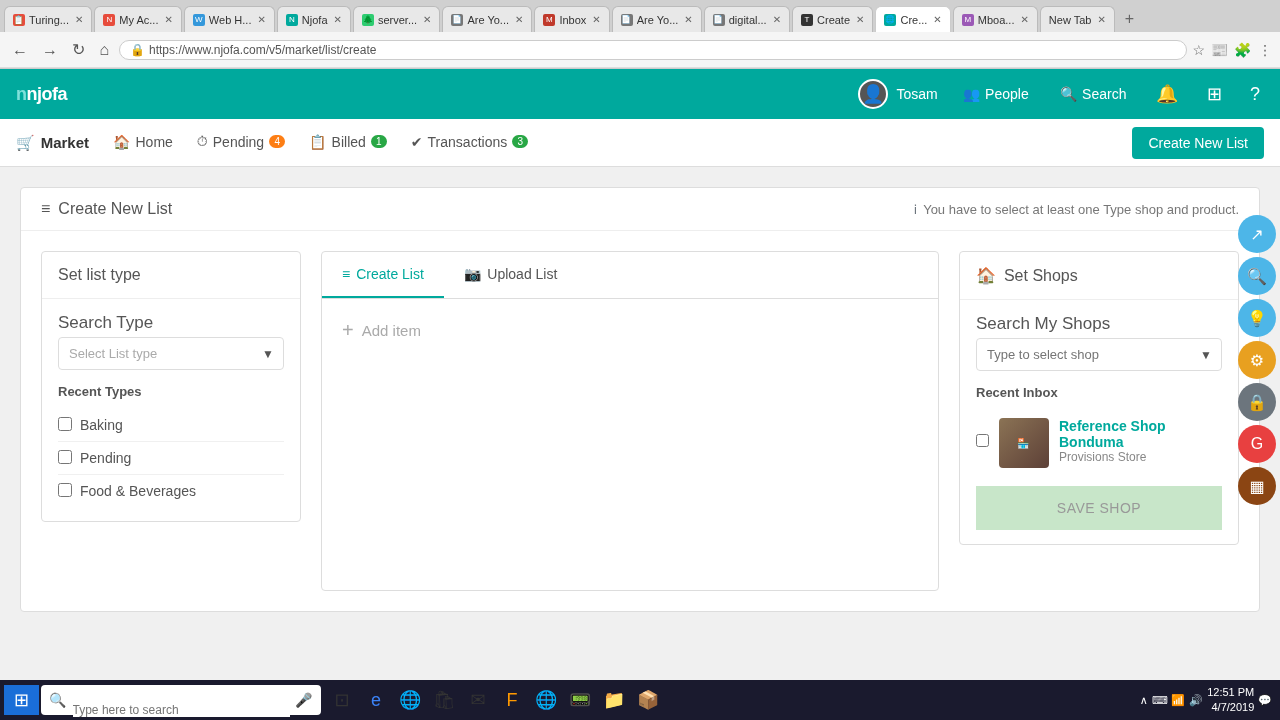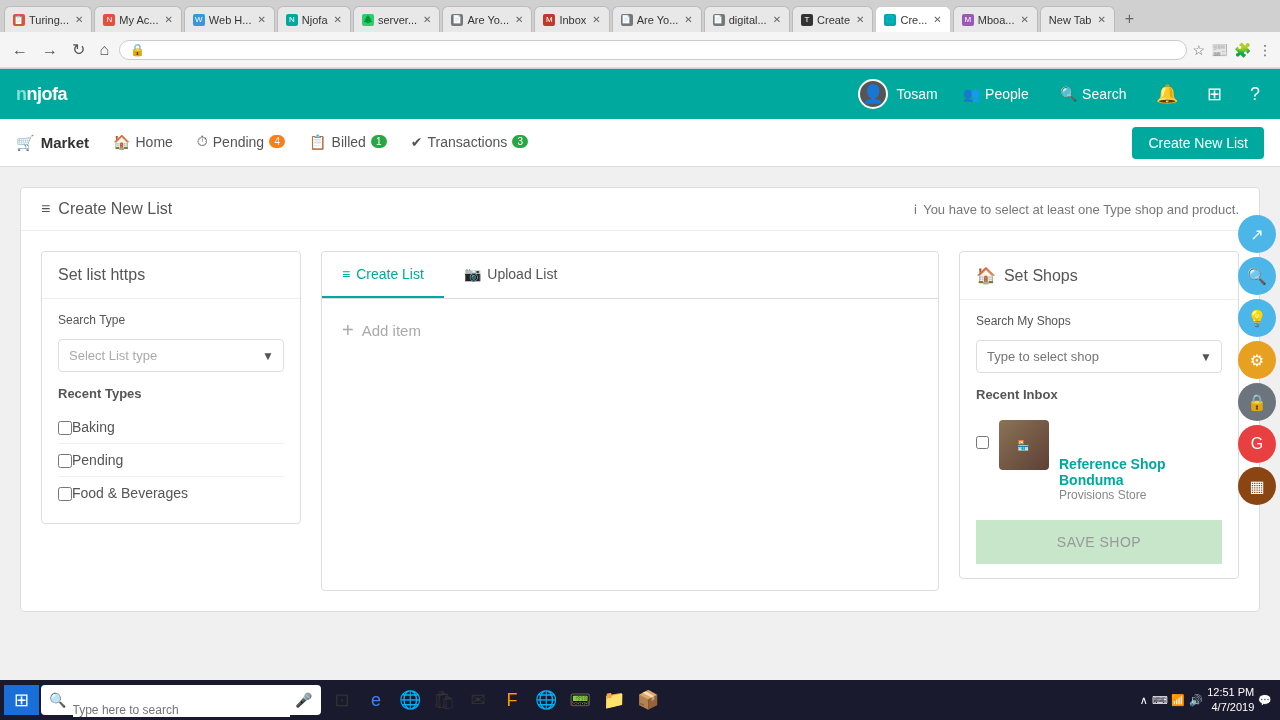--- a/index.html
+++ b/index.html
@@ -48,45 +48,45 @@
     .page-card-title { display: flex; align-items: center; gap: 8px; font-size: 16px; color: #555; }
     .info-text { font-size: 13px; color: #777; display: flex; align-items: center; gap: 6px; }
     .info-icon { color: #6c757d; }
 
     .panels { display: flex; padding: 20px; gap: 20px; align-items: flex-start; }
 
     
     .left-panel { width: 260px; flex-shrink: 0; border: 1px solid #ddd; border-radius: 4px; background: #fff; overflow: hidden; }
     .panel-header { padding: 14px 16px; font-size: 16px; color: #555; border-bottom: 1px solid #eee; }
     .panel-body { padding: 14px 16px; }
-    .field-label { font-size: 12px; color: #555; margin-bottom: 12px; }
+    .field-label { font-size: 17px; color: #555; margin-bottom: 4px; }
     .select-wrapper { position: relative; margin-bottom: 14px; }
     .select-input { width: 100%; padding: 8px 30px 8px 10px; border: 1px solid #ddd; border-radius: 4px; font-size: 13px; color: #aaa; appearance: none; background: #fff; cursor: pointer; }
     .select-arrow { position: absolute; right: 10px; top: 50%; transform: translateY(-50%); color: #555; font-size: 12px; pointer-events: none; }
     .section-title { font-size: 13px; font-weight: bold; color: #555; margin-bottom: 10px; }
-    .checkbox-item { display: flex; align-items: flex-end; padding: 8px 0; border-bottom: 1px solid #f0f0f0; font-size: 14px; color: #555; }
+    .checkbox-item { display: flex; align-items: flex-start; gap: 8px; padding: 8px 0; border-bottom: 1px solid #f0f0f0; font-size: 14px; color: #555; }
     .checkbox-item:last-child { border-bottom: none; }
     .checkbox-item input[type="checkbox"] { width: 14px; height: 14px; cursor: pointer; }
     .set-type-btn { display: block; width: 100%; padding: 12px; background: #b8dff5; color: #7ab5d5; border: none; border-radius: 4px; font-size: 14px; font-weight: bold; letter-spacing: 0.5px; cursor: pointer; margin-top: 10px; text-align: center; }
 
     
     .middle-panel { flex: 1; border: 1px solid #ddd; border-radius: 4px; background: #fff; overflow: hidden; min-height: 340px; }
     .panel-tabs { display: flex; border-bottom: 1px solid #ddd; }
     .panel-tab { padding: 14px 20px; font-size: 14px; color: #555; cursor: pointer; display: flex; align-items: center; gap: 6px; border-bottom: 2px solid transparent; }
     .panel-tab.active { border-bottom: 2px solid #00a99d; color: #00a99d; }
     .panel-tab-body { padding: 20px; }
     .add-item-row { display: flex; align-items: center; gap: 8px; color: #aaa; font-size: 15px; cursor: pointer; }
     .add-item-icon { font-size: 20px; color: #aaa; }
 
     
     .right-panel { width: 280px; flex-shrink: 0; border: 1px solid #ddd; border-radius: 4px; background: #fff; overflow: hidden; }
     .shop-item { display: flex; align-items: flex-start; gap: 10px; padding: 8px 0; }
     .shop-thumbnail { width: 50px; height: 50px; border-radius: 4px; object-fit: cover; flex-shrink: 0; overflow: hidden; background: #8B7355; }
     .shop-info { flex: 1; }
-    .shop-name { color: #00a99d; font-size: 14px; font-weight: bold; text-decoration: none; margin-top: 36px; }
+    .shop-name { color: #00a99d; font-size: 14px; font-weight: bold; text-decoration: none; }
     .shop-type { font-size: 12px; color: #888; }
     .shop-checkbox { margin-top: 16px; }
     .save-shop-btn { display: block; width: 100%; padding: 14px; background: #c8e6c9; color: #999; border: none; font-size: 14px; letter-spacing: 0.5px; cursor: pointer; text-align: center; margin-top: 10px; }
 
     
     .side-buttons { position: fixed; right: 0; top: 50%; transform: translateY(-50%); display: flex; flex-direction: column; gap: 4px; padding: 4px; }
     .side-btn { width: 38px; height: 38px; border-radius: 50%; border: none; cursor: pointer; display: flex; align-items: center; justify-content: center; font-size: 16px; color: #fff; }
 
     
     .taskbar { position: fixed; bottom: 0; left: 0; right: 0; height: 40px; background: #1a1a2e; display: flex; align-items: center; padding: 0 4px; gap: 2px; z-index: 100; }
@@ -170,20 +170,21 @@
     </div>
     <div class="tab-new">+</div>
   </div>
   <div class="browser-address-bar">
     <button class="nav-btn">←</button>
     <button class="nav-btn">→</button>
     <button class="nav-btn">↻</button>
     <button class="nav-btn">⌂</button>
     <div class="address-bar">
       <span style="color:#555;font-size:12px;">🔒</span>
+      <span class="address-bar-url">https://www.njofa.com/v5/market/list/create</span>
     </div>
     <div class="address-icons">
       <button class="address-icon-btn">☆</button>
       <button class="address-icon-btn">📰</button>
       <button class="address-icon-btn">🧩</button>
       <button class="address-icon-btn">⋮</button>
     </div>
   </div>
 </div>
 
@@ -248,21 +249,21 @@
       <div class="info-text">
         <span class="info-icon">ℹ</span>
         <span>You have to select at least one Type shop and product.</span>
       </div>
     </div>
 
     <div class="panels">
 
       <div class="left-panel">
         <div class="panel-header">
-          <span>Set list https</span>
+          <span>Set list type</span>
         </div>
         <div class="panel-body">
           <div class="field-label">Search Type</div>
           <div class="select-wrapper">
             <select class="select-input">
               <option value="">Select List type</option>
               <option value="baking">Baking</option>
               <option value="clothing">Clothing</option>
               <option value="food">Food &amp; Beverages</option>
             </select>

